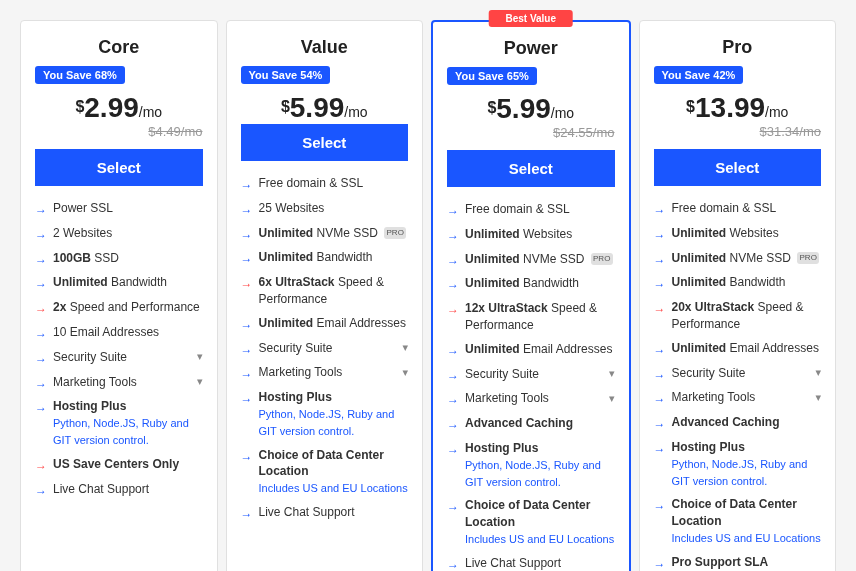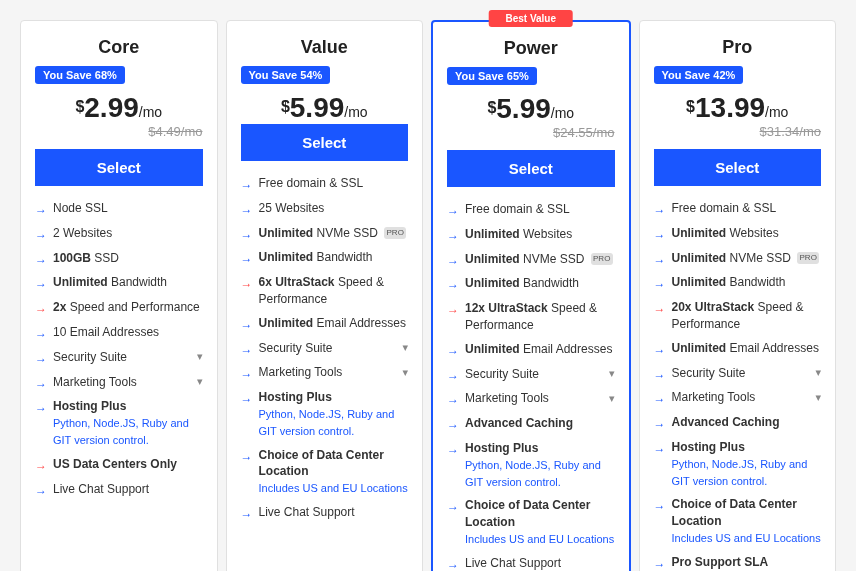--- a/index.html
+++ b/index.html
@@ -155,21 +155,21 @@
       <div class="plan-title">Core</div>
       <div><span class="savings-badge">You Save 68%</span></div>
       <div class="price-container">
       <span class="price-sup">$</span><span class="price-main">2.99</span><span class="price-mo">/mo</span>
     </div>
       <div class="price-original">$4.49/mo</div>
       <button class="select-btn">Select</button>
       <ul class="features-list">
         <li>
           <span class="arrow-icon">→</span>
-          <span class="feature-text">Node SSL</span>
+          <span class="feature-text">Power SSL</span>
         </li>
         <li>
           <span class="arrow-icon">→</span>
           <span class="feature-text">2 Websites</span>
         </li>
         <li>
           <span class="arrow-icon">→</span>
           <span class="feature-text"><span class="feature-bold">100GB</span> SSD</span>
         </li>
         <li>
@@ -200,21 +200,21 @@
         </li>
         <li>
           <span class="arrow-icon">→</span>
           <span class="feature-text">
             <span><span class="feature-bold">Hosting Plus</span></span><br>
             <span class="feature-sub">Python, Node.JS, Ruby and GIT version control.</span>
           </span>
         </li>
         <li>
           <span class="arrow-icon red">→</span>
-          <span class="feature-text"><span class="feature-bold">US Data Centers Only</span></span>
+          <span class="feature-text"><span class="feature-bold">US Save Centers Only</span></span>
         </li>
         <li>
           <span class="arrow-icon">→</span>
           <span class="feature-text">Live Chat Support</span>
         </li>
       </ul>
     </div>
     <div class="plan-card">
       <div class="plan-title">Value</div>
       <div><span class="savings-badge">You Save 54%</span></div>

